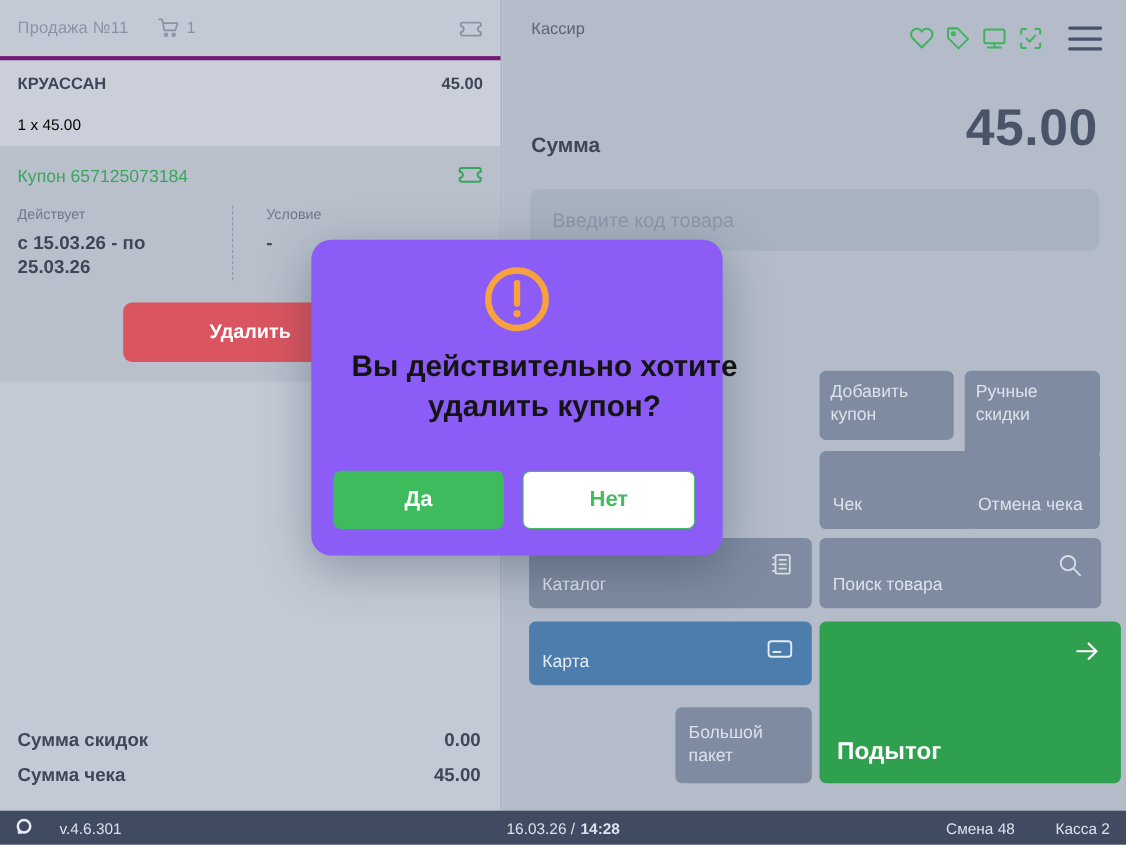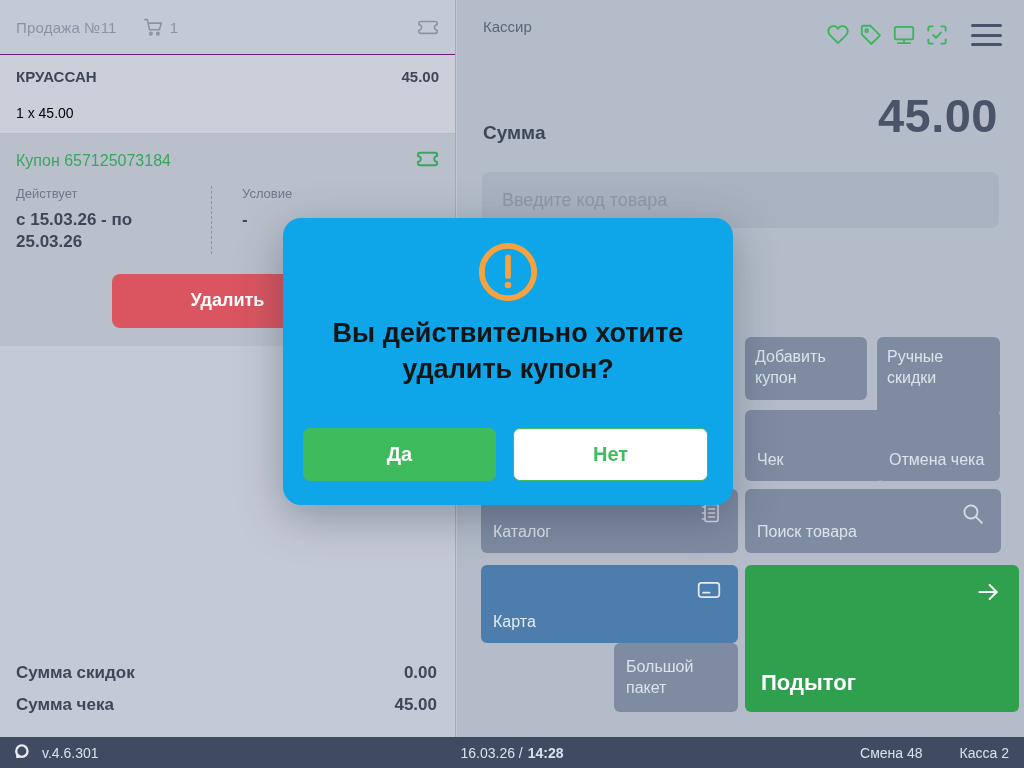--- a/index.html
+++ b/index.html
@@ -2,21 +2,21 @@
 <html><head>
 <meta charset="utf-8">
 <style>
   * { margin:0; padding:0; box-sizing:border-box; }
   html,body { width:1024px; height:768px; }
   body { font-family:"Liberation Sans", sans-serif; background:#c4cad5; overflow:hidden; }
   .app { position:relative; width:1024px; height:768px; }
 
   
   .left-panel { position:absolute; left:0; top:0; width:456px; height:737px; background:#c4cad5; border-right:1px solid #a3abba; }
-  .sale-header { height:55px; display:flex; align-items:center; padding:0 16px; color:#8a93a4; font-size:15px; border-bottom:1px solid #701a75; }
+  .sale-header { height:55px; display:flex; align-items:center; padding:0 16px; color:#8a93a4; font-size:15px; border-bottom:4px solid #701a75; }
   .sale-title { letter-spacing:.2px; }
   .cart-wrap { display:flex; align-items:center; gap:6px; margin-left:26px; }
   .sale-header svg { display:block; }
   .spacer { flex:1; }
 
   .item-row { background:#cacfd9; padding:13px 16px 12px; border-bottom:1px solid #b3bac6; }
   .item-line1 { display:flex; justify-content:space-between; font-weight:bold; font-size:15px; color:#3e4657; }
   .item-qty { margin-top:20px; font-size:14px; color:#000000; }
 
   .coupon-card { background:#b9c0cc; padding:13px 16px 18px; }
@@ -53,39 +53,39 @@
             text-align:left; padding:10px 12px; line-height:1.3; cursor:pointer; }
   .txt-top { display:flex; align-items:flex-start;padding-left:10px; }
   .txt-bottom { display:flex; align-items:flex-end; }
   .txt-center { display:flex; align-items:center; }
   .btn-add-coupon   { left:288px; top:337px; width:122px; height:63px; }
   .btn-manual-disc  { left:420px; top:337px; width:123px; height:79px; }
   .btn-receipt      { left:288px; top:410px; width:139px; height:71px; }
   .btn-cancel-rec   { left:420px; top:410px; width:123px; height:71px; }
   .btn-catalog      { left:24px;  top:489px; width:257px; height:64px; }
   .btn-search       { left:288px; top:489px; width:256px; height:64px; }
-  .btn-card         { left:24px;  top:565px; width:257px; height:78px; background:#4d7dad; color:#e4ebf3; }
+  .btn-card         { left:24px;  top:565px; width:257px; height:58px; background:#4d7dad; color:#e4ebf3; }
   .btn-subtotal     { left:288px; top:565px; width:274px; height:147px; background:#2ea04e; color:#fff; font-weight:bold; font-size:22px; padding:14px 16px; }
   .btn-medium-bag   { left:24px;  top:643px; width:123px; height:69px; }
   .btn-large-bag    { left:157px; top:643px; width:124px; height:69px; }
   .corner-icon { position:absolute; top:12px; right:16px; }
 
   
-  .modal { position:absolute; left:283px; top:218px; width:450px; height:287px; background:#0ea5e9; border-radius:18px;
+  .modal { position:absolute; left:283px; top:218px; width:374px; height:287px; background:#8b5cf6; border-radius:18px;
            box-shadow:0 12px 45px rgba(35,45,65,.35); z-index:10; }
   .modal-icon { display:flex; justify-content:center; margin-top:23px; }
   .modal-msg { margin:13px auto 0; width:424px; text-align:center; font-weight:bold; font-size:27px; color:#141414; line-height:1.32; }
   .modal-btns { position:absolute; left:20px; right:25px; bottom:24px; display:flex; gap:17px; }
   .modal-btn { flex:1; height:53px; border-radius:7px; font-family:inherit; font-weight:bold; font-size:20px; cursor:pointer; }
   .btn-yes { background:#3ebc5d; border:none; color:#fff; }
   .btn-no  { background:#fff; border:1.5px solid #43bb5f; color:#43bb5f; }
 
   
   .footer { position:absolute; left:0; bottom:0; width:1024px; height:31px; background:#404b61; color:#dbe1ec; font-size:14px; }
-  .footer-left { position:absolute; left:13px; top:0; height:31px; display:flex; align-items:center; gap:12px; }
+  .footer-left { position:absolute; left:13px; top:0; height:31px; display:flex; align-items:center; gap:24px; }
   .footer-center { position:absolute; left:50%; top:0; transform:translateX(-50%); height:31px; display:flex; align-items:center; gap:5px; }
   .footer-time { font-weight:bold; }
   .footer-right { position:absolute; right:15px; top:0; height:31px; display:flex; align-items:center; gap:37px; }
 </style>
 </head>
 <body>
 
 <div class="app">
 
   <div class="left-panel">

